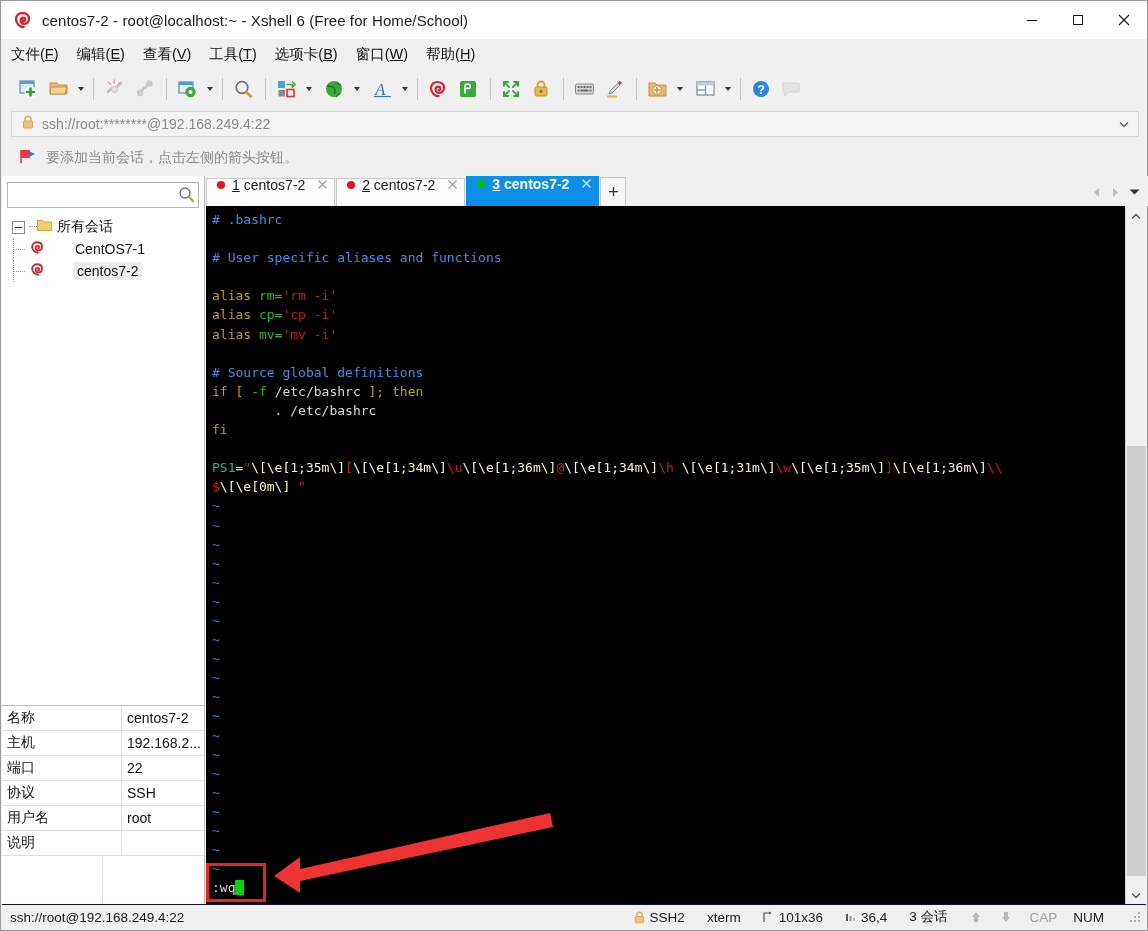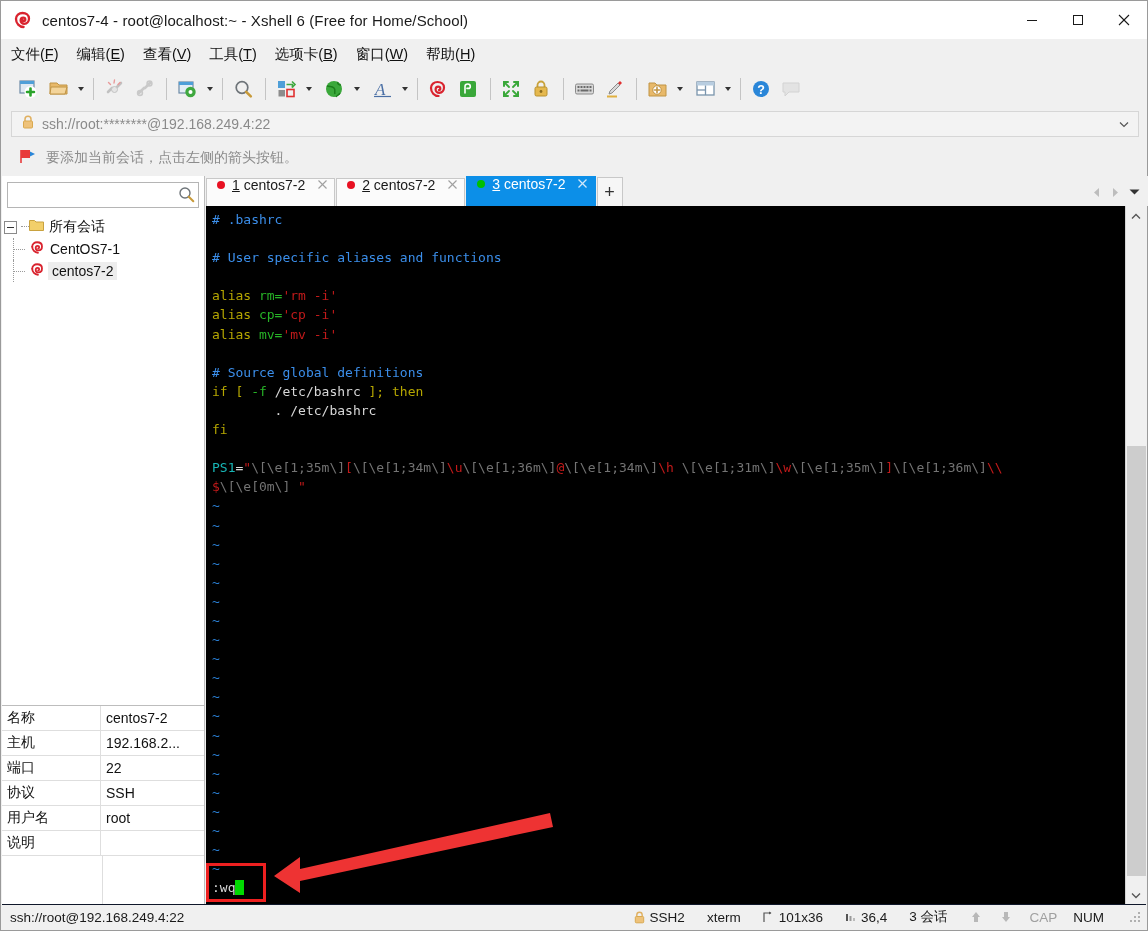--- a/index.html
+++ b/index.html
@@ -117,22 +117,22 @@
     margin: 6px 5px 0 5px; height: 24px; border: 1px solid #b5b5b5; background: #fff;
     display: flex; align-items: center; position: relative;
   }
   .sp-search input {
     border: 0; outline: 0; width: 100%; height: 22px; padding: 0 24px 0 5px;
     font-size: 13px; font-family: "Liberation Sans", sans-serif; background: transparent;
   }
   .sp-search .mag { position: absolute; right: 3px; top: 3px; }
 
   .tree { margin-top: 8px; font-size: 14px; color: #111; }
-  .tree-row { display: flex; align-items: center; height: 22px; padding-left: 2px; position: relative; }
-  .tree-row.child { padding-left: 28px; }
+  .tree-row { display: flex; align-items: center; height: 22px; padding-left: 10px; position: relative; }
+  .tree-row.child { padding-left: 28px; gap: 25px; }
   .tree-expander {
     width: 11px; height: 11px; border: 1px solid #8a8a8a; background: #fff;
     display: flex; align-items: center; justify-content: center; flex: 0 0 auto;
     margin-right: 4px;
   }
   .tree-expander .bar { width: 7px; height: 1px; background: #333; }
   .tree-dots { width: 8px; height: 1px; border-top: 1px dotted #9a9a9a; flex:0 0 auto; }
   .tree-label { margin-left: 5px; white-space: nowrap; }
   .tree-label.selected { background: #ededed; padding: 1px 4px; margin-left: 3px; }
   .vline {
@@ -144,21 +144,21 @@
     border-top: 1px dotted #9a9a9a;
   }
 
   
   .propgrid {
     position: absolute; left: 0; bottom: 0; width: 202px; height: 200px;
     border-top: 1px solid #bdbdbd; background: #fff; box-sizing: border-box;
   }
   .prop-row { display: flex; height: 24px; border-bottom: 1px solid #dedede; }
   .prop-key {
-    width: 99px; box-sizing: border-box; padding-left: 5px;
+    width: 120px; box-sizing: border-box; padding-left: 5px;
     font-size: 14px; color: #111; display: flex; align-items: center;
     border-right: 1px solid #dedede; white-space: nowrap;
   }
   .prop-val {
     flex: 1; padding-left: 5px; font-size: 14px; color: #111;
     display: flex; align-items: center; white-space: nowrap; overflow: hidden;
   }
   .prop-filler { height: 55px; display: flex; }
   .prop-filler .l { width: 100px; border-right: 1px solid #dedede; }
   .prop-filler .r { flex: 1; }
@@ -171,21 +171,21 @@
   .tab {
     height: 28px; display: flex; align-items: center; box-sizing: border-box;
     background: #fbfbfb; border: 1px solid #c8c8c8; border-bottom: none;
     padding: 0 4px 16px 10px; margin-right: 1px; position: relative;
   }
   .tab.active {
     background: #0c8fe8; border-color: #0c8fe8; color: #fff; height: 30px;
   }
   .tab .dot { width: 8px; height: 8px; border-radius: 50%; margin-right: 7px; flex:0 0 auto; }
   .tab .label { font-size: 14px; color: #1a1a1a; white-space: nowrap; }
-  .tab.active .label { color: #ffffff; font-weight: normal; }
+  .tab.active .label { color: #ffffff; font-weight: bold; }
   .tab .label u { text-decoration: underline; }
   .tab .tclose {
     margin-left: 9px; width: 16px; height: 16px;
     display: flex; align-items: center; justify-content: center;
   }
   .tab-add {
     width: 24px; height: 28px; display: flex; align-items: center; justify-content: center;
     background: #f6f6f6; border: 1px solid #c8c8c8; border-bottom: none;
     font-size: 18px; color: #333; line-height: 1;
   }
@@ -206,21 +206,21 @@
     white-space: pre;
     color: #c8c8c8;
   }
   .term-line { height: 19.1px; }
   .c-comment { color: #3b8eea; }
   .c-kw      { color: #b5a600; }
   .c-green   { color: #27b427; }
   .c-red     { color: #c21a1a; }
   .c-white   { color: #d8d8d8; }
   .c-teal    { color: #17b5b5; }
-  .c-magenta { color: #737373; }
+  .c-magenta { color: #fef9c3; }
   .c-tilde   { color: #2a7fd4; }
   .cursor-block {
     display: inline-block; width: 9px; height: 15px; background: #00d900;
     vertical-align: -3px;
   }
 
   
   .term-scroll {
     position: absolute; right: 1px; top: 205px; width: 21px; height: 699px;
     background: #f0f0f0; border-left: 1px solid #d4d4d4; box-sizing: border-box;
@@ -258,21 +258,21 @@
 
 <div id="app">
 
   <div class="titlebar">
     <span class="app-icon">
       <svg width="20" height="20" viewBox="0 0 20 20">
         <path d="M3 9c0-3.5 3-6 6.5-6S16 5 16 8.6c0 3-2 5.2-4.6 5.2-2.2 0-3.8-1.5-3.8-3.3 0-1.6 1.1-2.8 2.6-2.8 1.2 0 2.1.8 2.1 1.9 0 .9-.6 1.5-1.4 1.5-.6 0-1-.4-1-.9" fill="none" stroke="#d9232e" stroke-width="2.3" stroke-linecap="round"></path>
         <path d="M3 9c0 4.4 3.3 8 7.6 8" fill="none" stroke="#d9232e" stroke-width="2.3" stroke-linecap="round"></path>
       </svg>
     </span>
-    <span class="title-text">centos7-4 - root@localhost:~ - Xshell 6 (Free for Home/School)</span>
+    <span class="title-text">centos7-2 - root@localhost:~ - Xshell 6 (Free for Home/School)</span>
     <div class="win-buttons">
       <div class="win-btn">
         <svg width="12" height="12" viewBox="0 0 12 12">
             <line x1="1" y1="6.5" x2="11" y2="6.5" stroke="#1a1a1a" stroke-width="1"></line>
           </svg>
       </div>
       <div class="win-btn">
         <svg width="12" height="12" viewBox="0 0 12 12">
             <rect x="1.5" y="1.5" width="9" height="9" fill="none" stroke="#1a1a1a" stroke-width="1"></rect>
           </svg>

